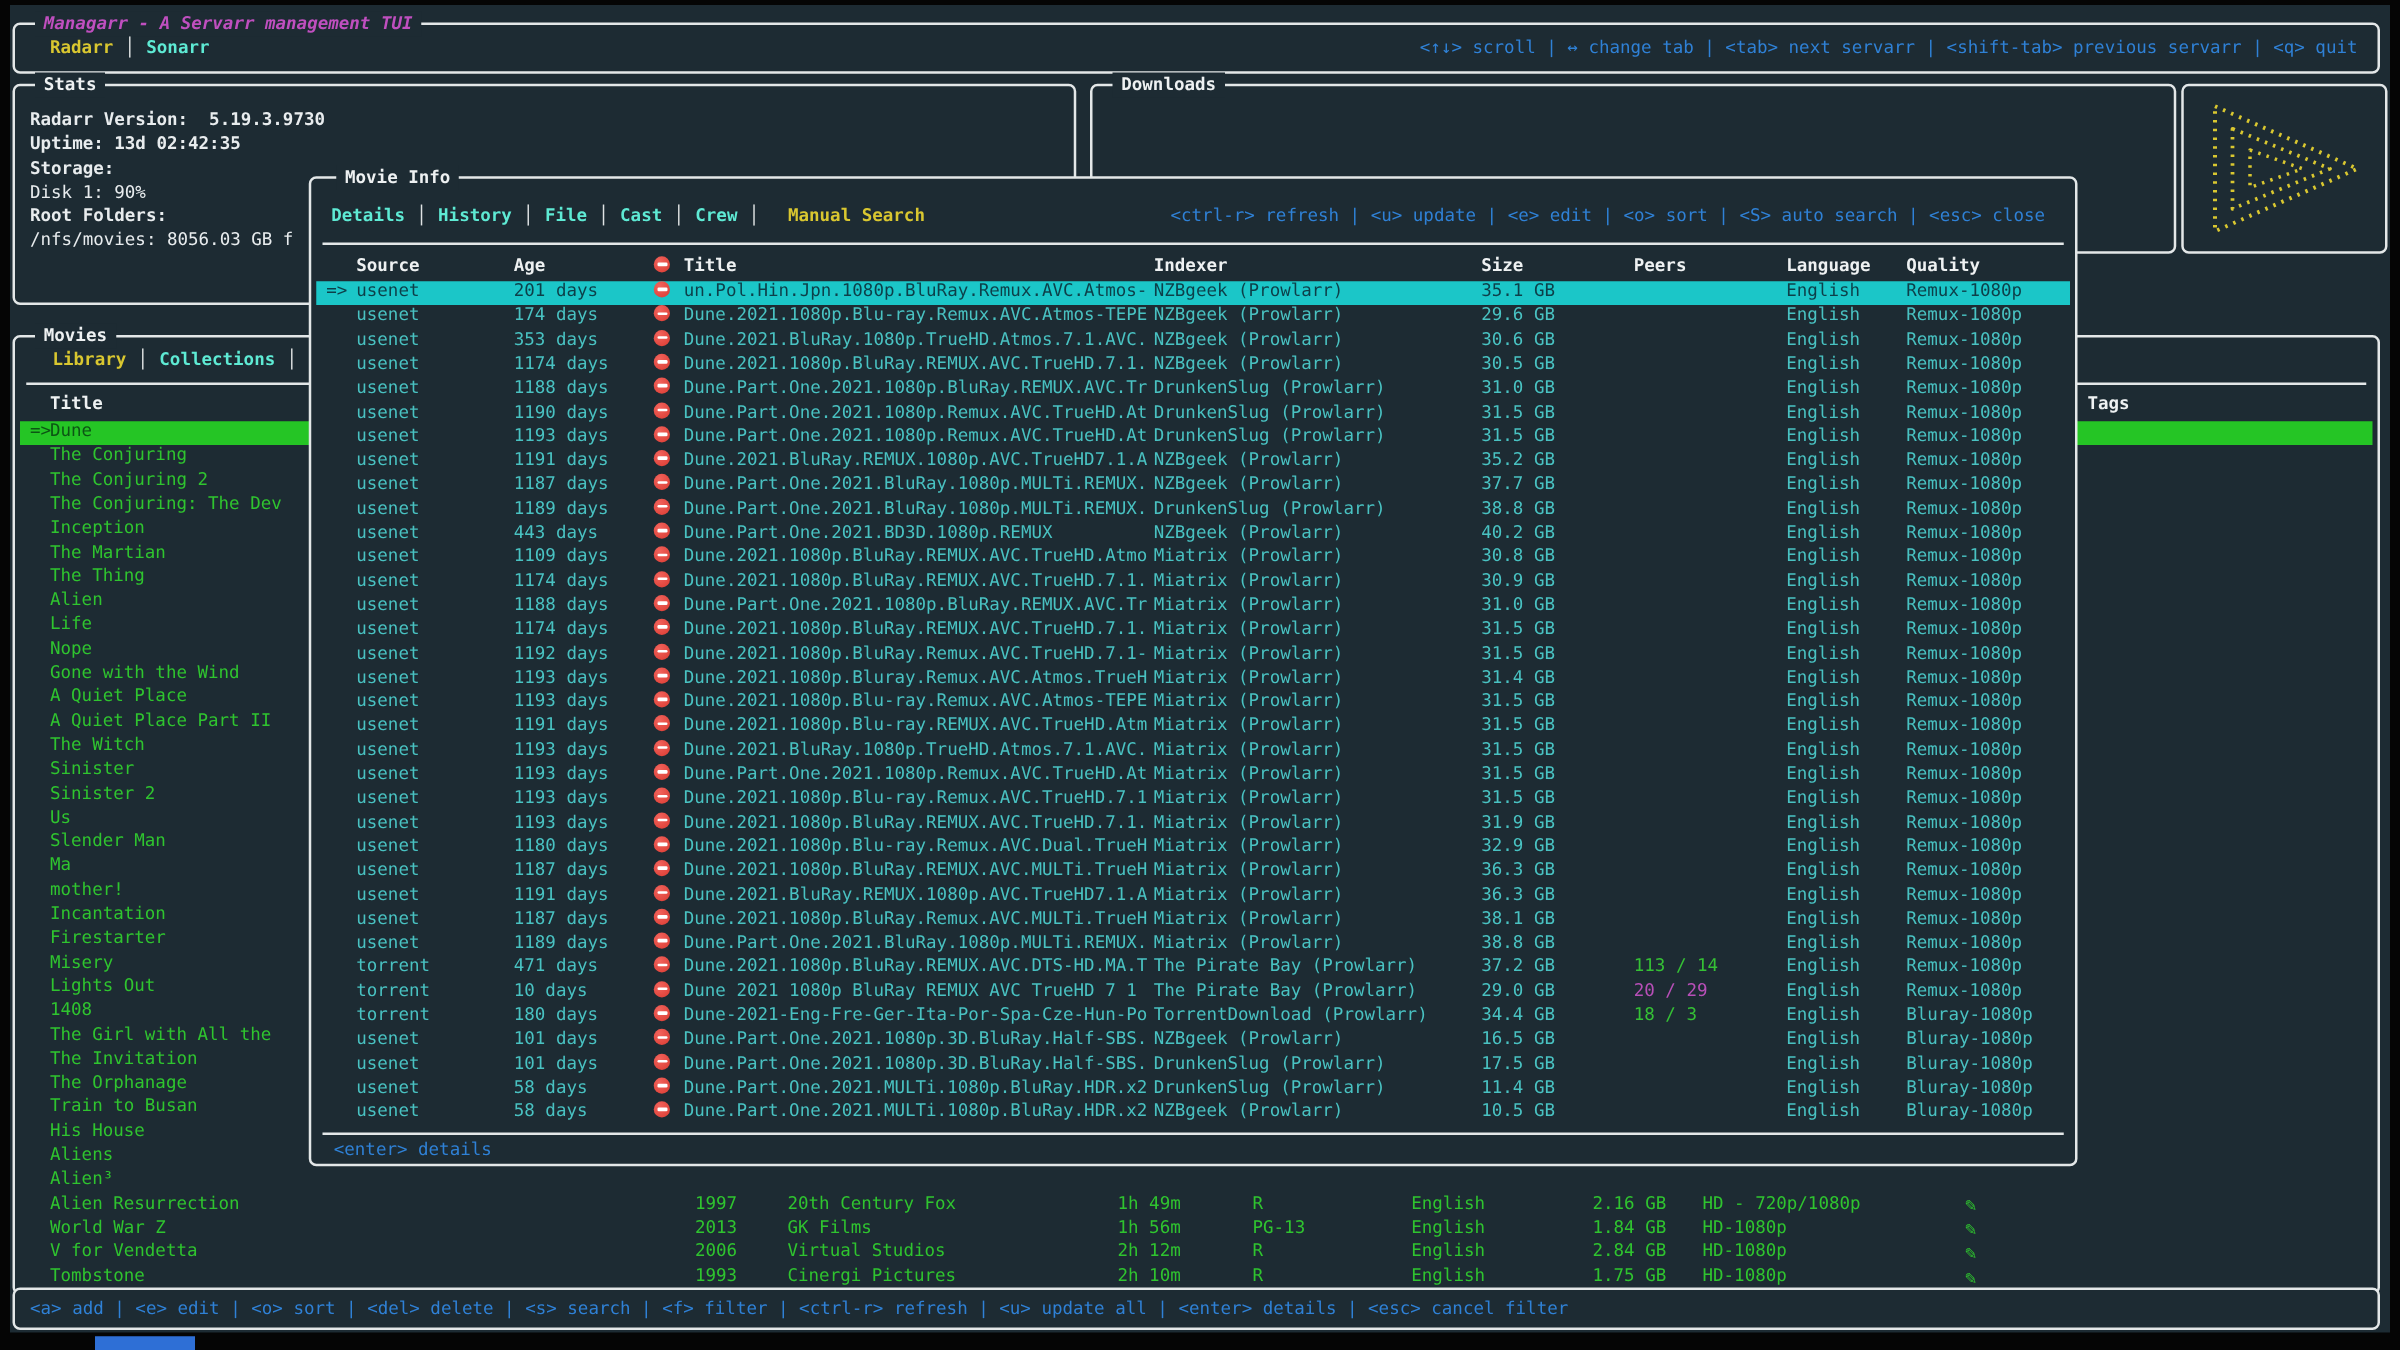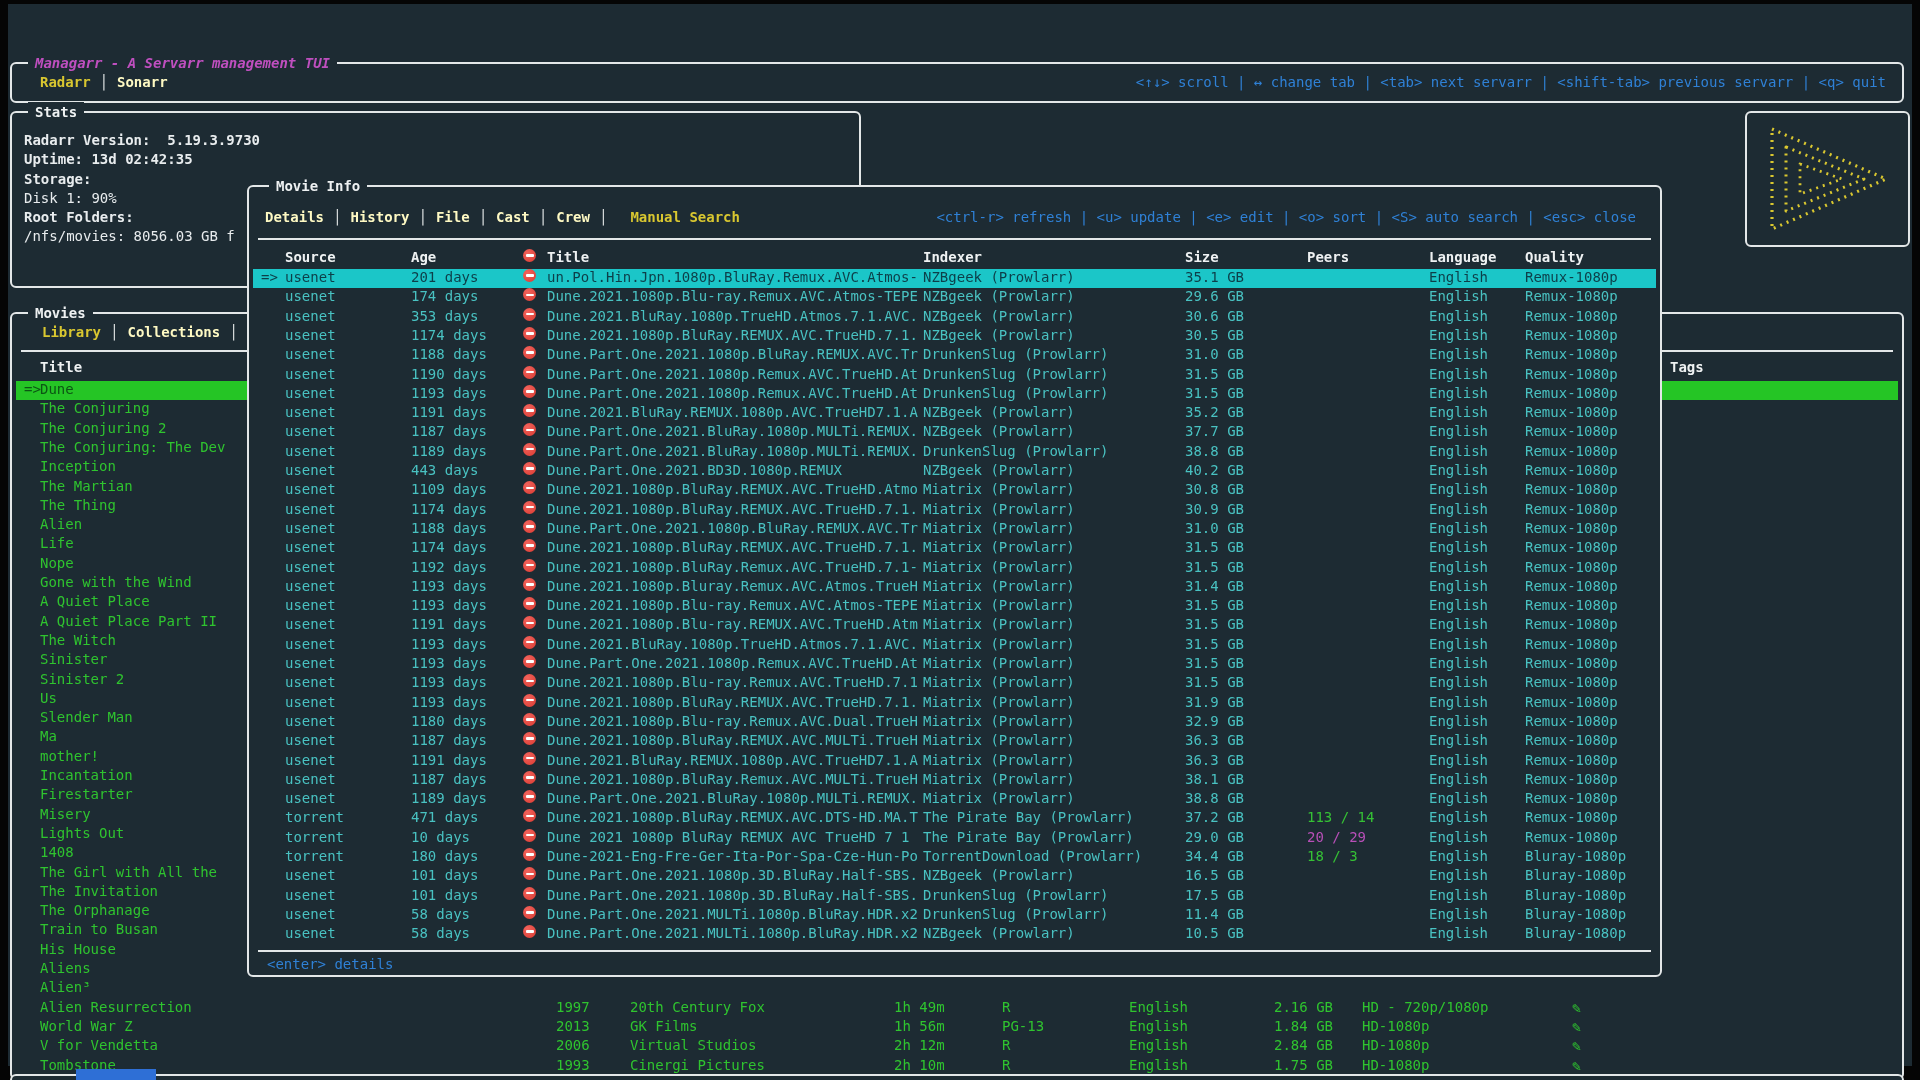--- a/index.html
+++ b/index.html
@@ -3,28 +3,28 @@
 <meta charset="utf-8">
 <style>
   html,body{margin:0;padding:0;}
   body{
     width:1920px;height:1080px;position:relative;overflow:hidden;
     background:#050505;
     font-family:"DejaVu Sans Mono", monospace;
     font-size:14px;color:#e8ecee;
   }
   .terminal{position:absolute;left:8px;top:4px;width:1904px;height:1062px;background:#1d2b33;}
-  .panel{position:absolute;border:2px solid #e3e7e8;border-radius:6px;background:#1d2b33;box-sizing:border-box;margin-top:44px;}
+  .panel{position:absolute;border:2px solid #e3e7e8;border-radius:6px;background:#1d2b33;box-sizing:border-box;}
   .panel-title{
     position:absolute;top:-11px;left:16px;background:#1d2b33;padding:0 7px;
     font-weight:bold;color:#eef1f2;white-space:pre;line-height:20px;
   }
   .app-title{color:#bf4fbf;font-style:italic;}
   .tabbar{position:absolute;white-space:pre;line-height:20px;font-weight:bold;}
-  .tab{color:#fef9c3;cursor:default;}
+  .tab{color:#5eead4;cursor:default;}
   .tab.active{color:#d9c730;padding-left:14px;}
   .sep{color:#dfe3e4;padding:0 9px;font-weight:normal;}
   .kb{color:#2f81d6;white-space:pre;}
   .hsep{position:absolute;left:9px;right:9px;height:2px;background:#e3e7e8;}
   
   .stats-lines{position:absolute;left:12px;top:18px;line-height:19.3px;white-space:pre;}
   .stats-lines div{height:19.3px;}
   .stats-lines div:nth-child(1),.stats-lines div:nth-child(2),
   .stats-lines div:nth-child(3),.stats-lines div:nth-child(5){font-weight:bold;}
   .disk-gauge{position:absolute;left:248px;top:86px;width:256px;height:3px;background:#16bdb8;border-radius:2px;}
@@ -84,20 +84,23 @@
     <div class="tabbar" style="left:14px;top:8px;"><span class="tab active">Radarr</span><span class="sep">│</span><span class="tab">Sonarr</span></div>
     <span class="kb" style="position:absolute;right:16px;top:8px;line-height:20px;">&lt;↑↓&gt; scroll | ↔ change tab | &lt;tab&gt; next servarr | &lt;shift-tab&gt; previous servarr | &lt;q&gt; quit</span>
   </div>
 
   <div class="panel" id="stats-panel" style="left:2px;top:63px;width:851px;height:177px;">
     <span class="panel-title">Stats</span>
     <div class="stats-lines"><div>Radarr Version:  5.19.3.9730</div><div>Uptime: 13d 02:42:35</div><div>Storage:</div><div>Disk 1: 90%</div><div>Root Folders:</div><div>/nfs/movies: 8056.03 GB f</div></div>
     <div class="disk-gauge"></div>
   </div>
 
+  <div class="panel" id="downloads-panel" style="left:864px;top:63px;width:869px;height:136px;">
+    <span class="panel-title">Downloads</span>
+  </div>
 
   <div class="panel" id="logo-panel" style="left:1737px;top:63px;width:165px;height:136px;">
     <div class="logo-wrap">
       <svg width="132" height="116" viewBox="0 0 132 116">
         <path d="M10 8 L124 58 L10 108 Z" fill="none" stroke="#d9c730" stroke-width="3.2" stroke-dasharray="2 5" stroke-linejoin="round"></path>
         <path d="M24 26 L102 58 L24 90 Z" fill="none" stroke="#d9c730" stroke-width="3" stroke-dasharray="2 5" stroke-linejoin="round"></path>
         <path d="M38 43 L80 58 L38 73 Z" fill="none" stroke="#d9c730" stroke-width="2.8" stroke-dasharray="2 5" stroke-linejoin="round"></path>
       </svg>
     </div>
   </div>

